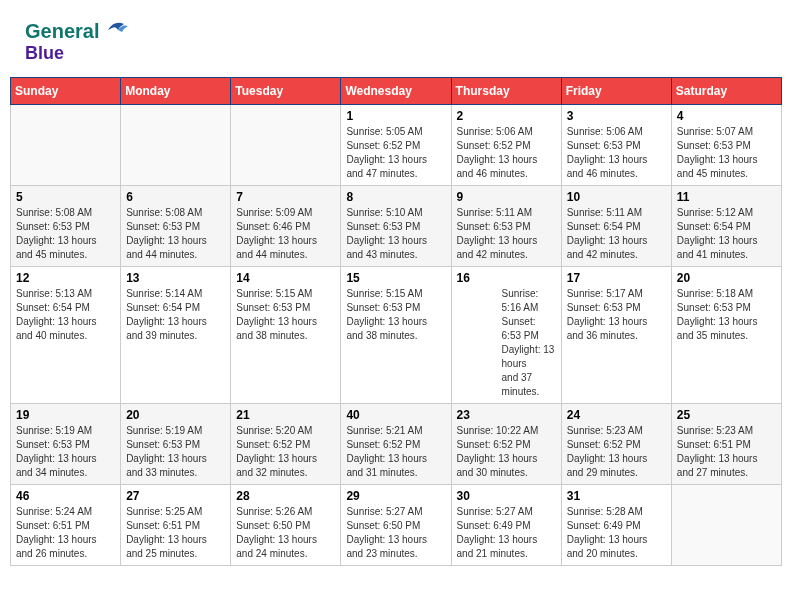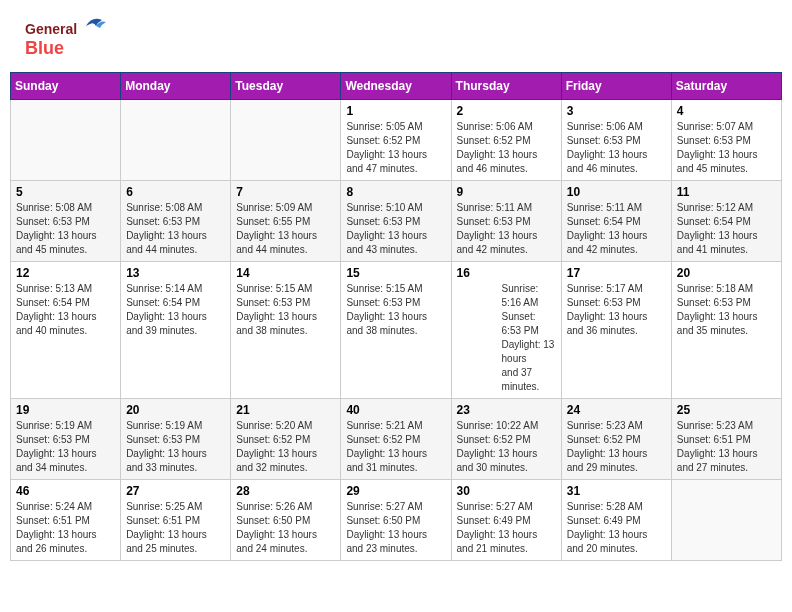--- a/index.html
+++ b/index.html
@@ -14,28 +14,28 @@
       display: flex;
       justify-content: space-between;
       align-items: center;
       padding: 10px 15px 5px 15px;
     }
     .logo {
       display: flex;
       align-items: center;
     }
     .logo-text-general {
-      font-size: 14px;
-      font-weight: bold;
-      color: #7f1d1d;
+      font-size: 20px;
+      font-weight: bold;
+      color: #0f766e;
     }
     .logo-text-blue {
       font-size: 18px;
       font-weight: bold;
-      color: #ef4444;
+      color: #4c1d95;
     }
     .logo-icon {
       width: 22px;
       height: 22px;
       margin-left: 2px;
       margin-top: -8px;
     }
     .title-area {
       text-align: right;
     }
@@ -48,21 +48,21 @@
       font-size: 14px;
       color: #444;
     }
     .calendar {
       width: 100%;
       border-collapse: collapse;
       margin-top: 8px;
       font-size: 11px;
     }
     .calendar thead tr th {
-      background-color: #a21caf;
+      background-color: #ef4444;
       color: #fff;
       padding: 6px 4px;
       text-align: left;
       font-size: 12px;
       font-weight: bold;
       border: 1px solid #1a4080;
     }
     .calendar tbody tr td {
       border: 1px solid #ccc;
       vertical-align: top;
@@ -163,21 +163,21 @@
         <td>
           <span class="day-num">6</span>
           <div class="day-info" style="white-space: pre-line;">Sunrise: 5:08 AM
 Sunset: 6:53 PM
 Daylight: 13 hours
 and 44 minutes.</div>
         </td>
         <td>
           <span class="day-num">7</span>
           <div class="day-info" style="white-space: pre-line;">Sunrise: 5:09 AM
-Sunset: 6:55 PM
+Sunset: 6:46 PM
 Daylight: 13 hours
 and 44 minutes.</div>
         </td>
         <td>
           <span class="day-num">8</span>
           <div class="day-info" style="white-space: pre-line;">Sunrise: 5:10 AM
 Sunset: 6:53 PM
 Daylight: 13 hours
 and 43 minutes.</div>
         </td>

